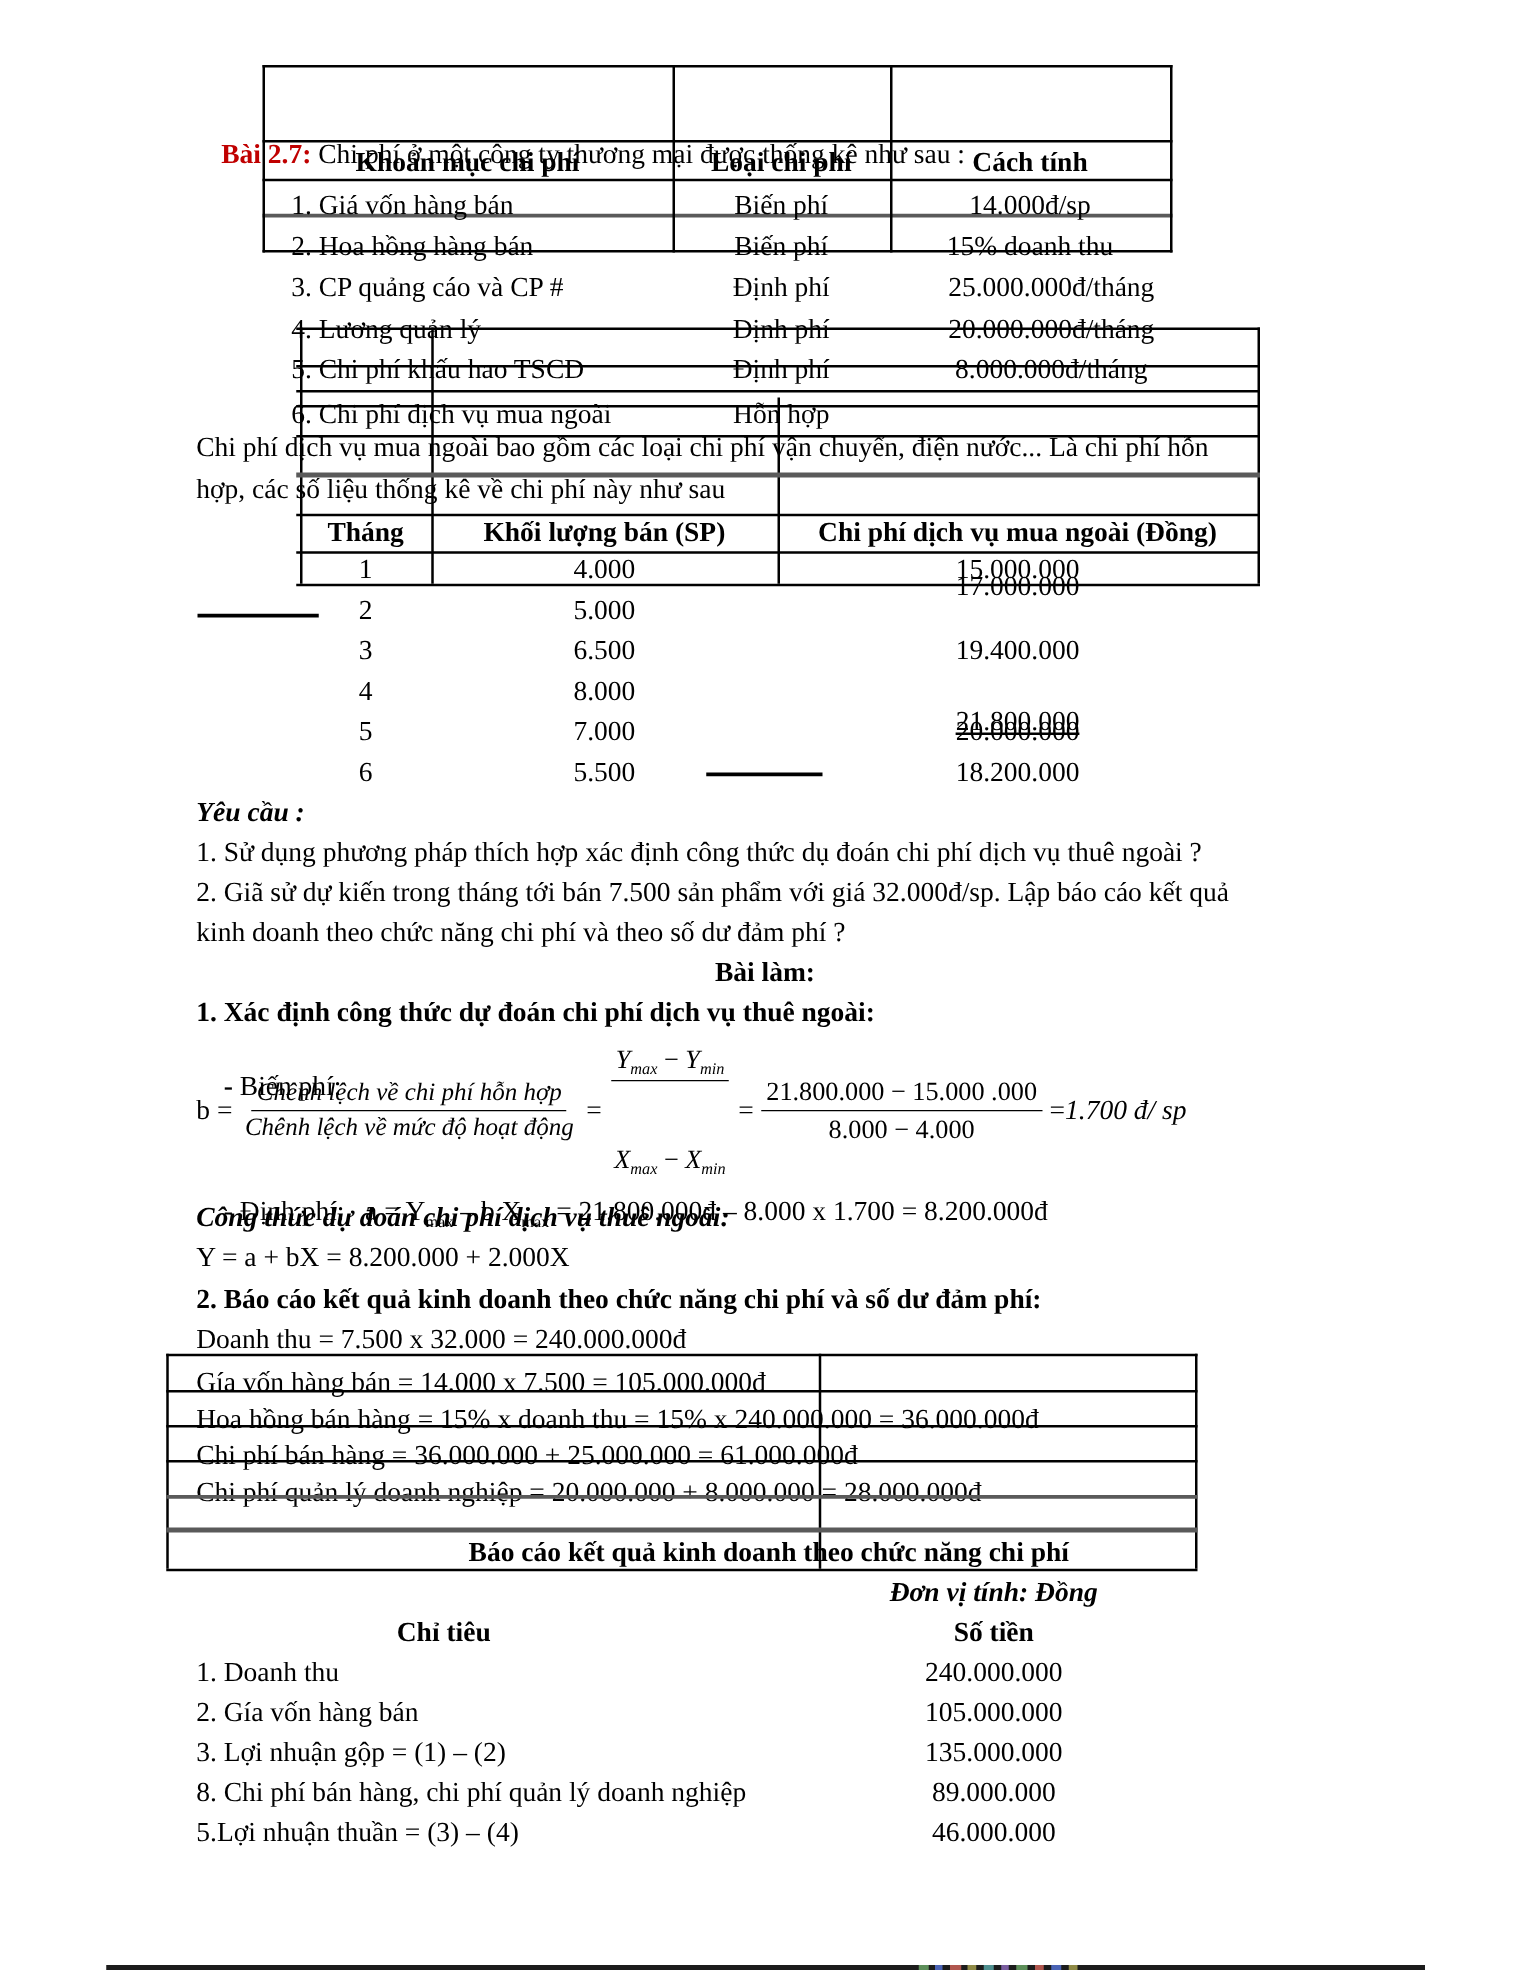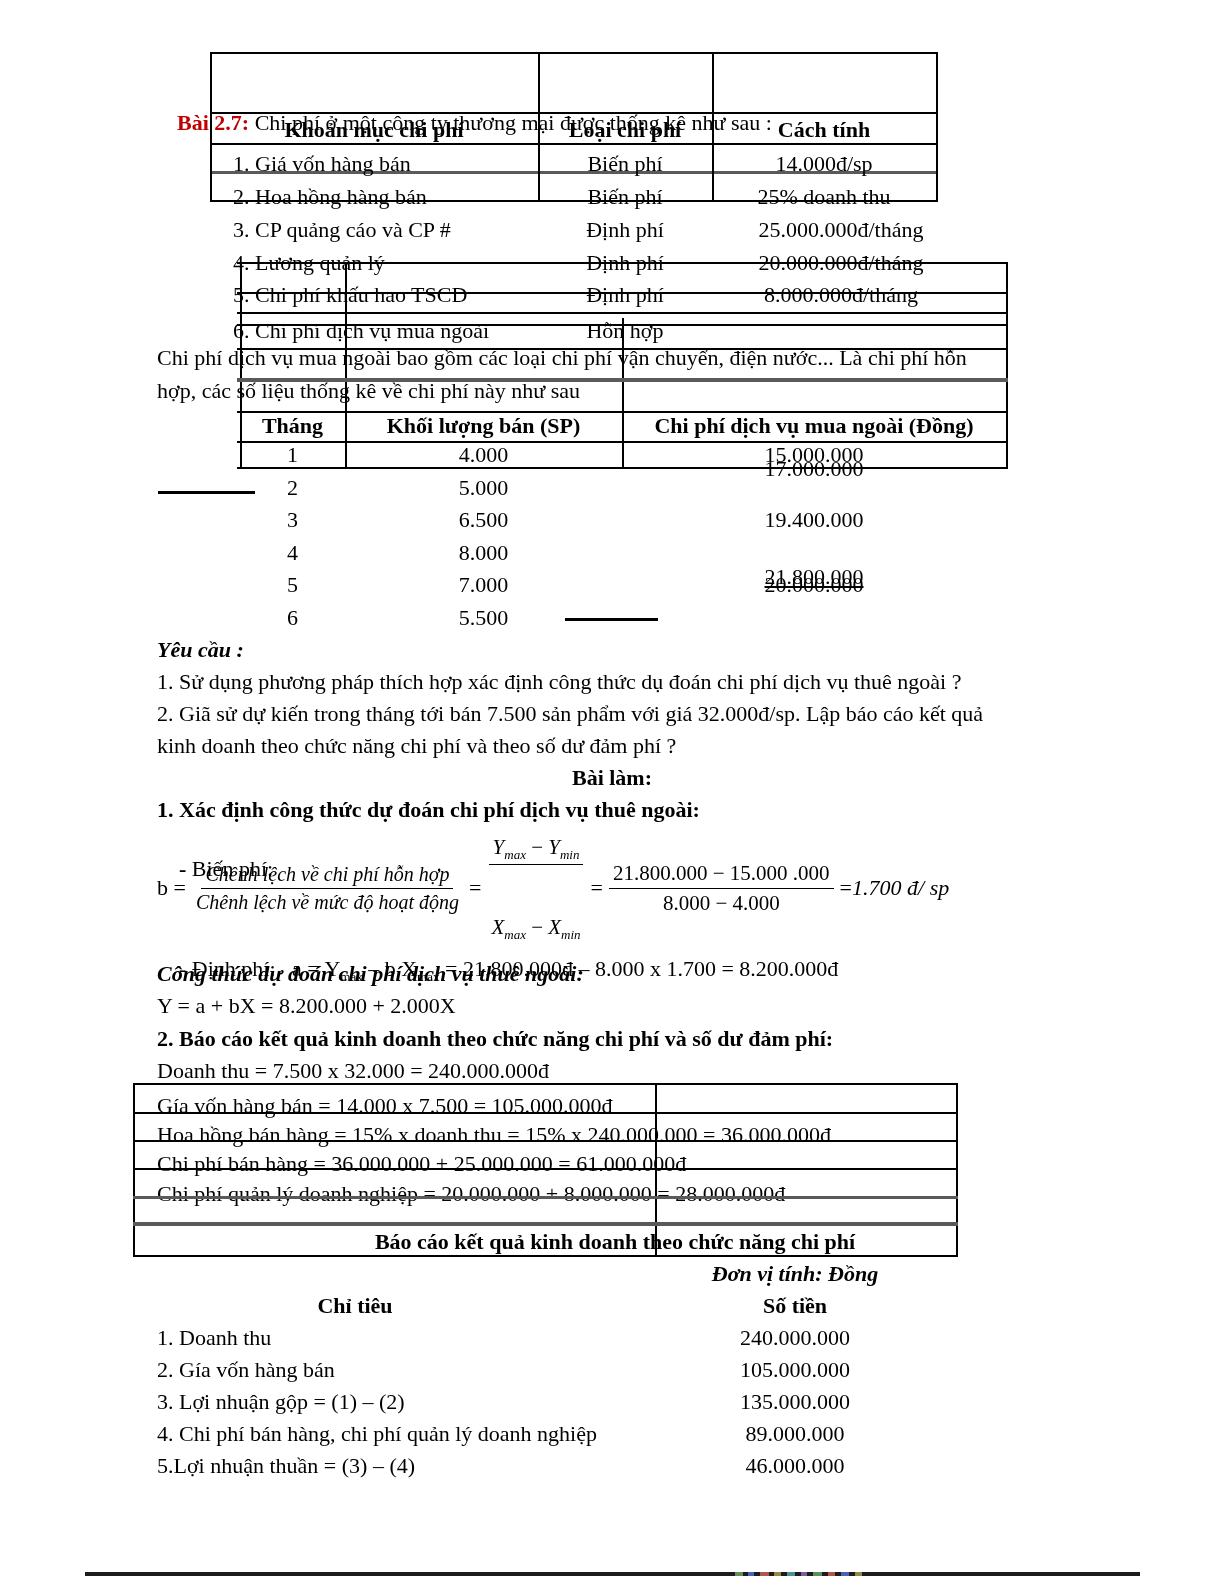--- a/index.html
+++ b/index.html
@@ -42,21 +42,21 @@
   <div class="t b c" style="left:210px;top:116px;width:328px;">Khoản mục chi phí</div>
   <div class="t b c" style="left:538px;top:116px;width:174px;">Loại chi phí</div>
   <div class="t b c" style="left:712px;top:116px;width:224px;">Cách tính</div>
 
   <div class="t" style="left:233px;top:150px;">1. Giá vốn hàng bán</div>
   <div class="t c" style="left:538px;top:150px;width:174px;">Biến phí</div>
   <div class="t c" style="left:712px;top:150px;width:224px;">14.000đ/sp</div>
 
   <div class="t" style="left:233px;top:183px;">2. Hoa hồng hàng bán</div>
   <div class="t c" style="left:538px;top:183px;width:174px;">Biến phí</div>
-  <div class="t c" style="left:712px;top:183px;width:224px;">25% doanh thu</div>
+  <div class="t c" style="left:712px;top:183px;width:224px;">15% doanh thu</div>
 
   <div class="t" style="left:233px;top:216px;">3. CP quảng cáo và CP #</div>
   <div class="t c" style="left:538px;top:216px;width:174px;">Định phí</div>
   <div class="t c" style="left:712px;top:216px;width:258px;">25.000.000đ/tháng</div>
 
   <div class="t" style="left:233px;top:249px;">4. Lương quản lý</div>
   <div class="t c" style="left:538px;top:249px;width:174px;">Định phí</div>
   <div class="t c" style="left:712px;top:249px;width:258px;">20.000.000đ/tháng</div>
 
   <div class="t" style="left:233px;top:281px;">5. Chi phí khấu hao TSCD</div>
@@ -102,20 +102,21 @@
   <div class="t c" style="left:240px;top:539px;width:105px;">4</div>
   <div class="t c" style="left:345px;top:539px;width:277px;">8.000</div>
   <div class="t c" style="left:622px;top:563px;width:384px;text-decoration:underline;">21.800.000</div>
 
   <div class="t c" style="left:240px;top:571px;width:105px;">5</div>
   <div class="t c" style="left:345px;top:571px;width:277px;">7.000</div>
   <div class="t c" style="left:622px;top:571px;width:384px;">20.000.000</div>
 
   <div class="t c" style="left:240px;top:604px;width:105px;">6</div>
   <div class="t c" style="left:345px;top:604px;width:277px;">5.500</div>
+  <div class="t c" style="left:622px;top:604px;width:384px;">18.200.000</div>
 
   <div class="hline" style="left:158px;top:491px;width:97px;height:3px;"></div>
   <div class="hline" style="left:565px;top:618px;width:93px;height:3px;"></div>
 
   <div class="t b i" style="left:157px;top:636px;">Yêu cầu :</div>
   <div class="t" style="left:157px;top:668px;">1. Sử dụng phương pháp thích hợp xác định công thức dụ đoán chi phí dịch vụ thuê ngoài ?</div>
   <div class="t" style="left:157px;top:700px;">2. Giã sử dự kiến trong tháng tới bán 7.500 sản phẩm với giá 32.000đ/sp. Lập báo cáo kết quả</div>
   <div class="t" style="left:157px;top:732px;">kinh doanh theo chức năng chi phí và theo số dư đảm phí ?</div>
 
   <div class="t b c" style="left:462px;top:764px;width:300px;">Bài làm:</div>
@@ -176,21 +177,21 @@
 
   <div class="t" style="left:157px;top:1324px;">1. Doanh thu</div>
   <div class="t c" style="left:655px;top:1324px;width:280px;">240.000.000</div>
 
   <div class="t" style="left:157px;top:1356px;">2. Gía vốn hàng bán</div>
   <div class="t c" style="left:655px;top:1356px;width:280px;">105.000.000</div>
 
   <div class="t" style="left:157px;top:1388px;">3. Lợi nhuận gộp = (1) – (2)</div>
   <div class="t c" style="left:655px;top:1388px;width:280px;">135.000.000</div>
 
-  <div class="t" style="left:157px;top:1420px;">4. Chi phí bán hàng, chi phí quản lý doanh nghiệp</div>
+  <div class="t" style="left:157px;top:1420px;">8. Chi phí bán hàng, chi phí quản lý doanh nghiệp</div>
   <div class="t c" style="left:655px;top:1420px;width:280px;">89.000.000</div>
 
   <div class="t" style="left:157px;top:1452px;">5.Lợi nhuận thuần = (3) – (4)</div>
   <div class="t c" style="left:655px;top:1452px;width:280px;">46.000.000</div>
 
   <div class="hline" style="left:85px;top:1572px;width:1055px;height:4px;background:#1c1c1c;"></div>
   <div class="speck" style="left:735px;top:1572px;width:8px;background:#5d8f5a;"></div>
   <div class="speck" style="left:748px;top:1572px;width:6px;background:#4a63b5;"></div>
   <div class="speck" style="left:760px;top:1572px;width:9px;background:#b0564e;"></div>
   <div class="speck" style="left:774px;top:1572px;width:7px;background:#8f8a46;"></div>

